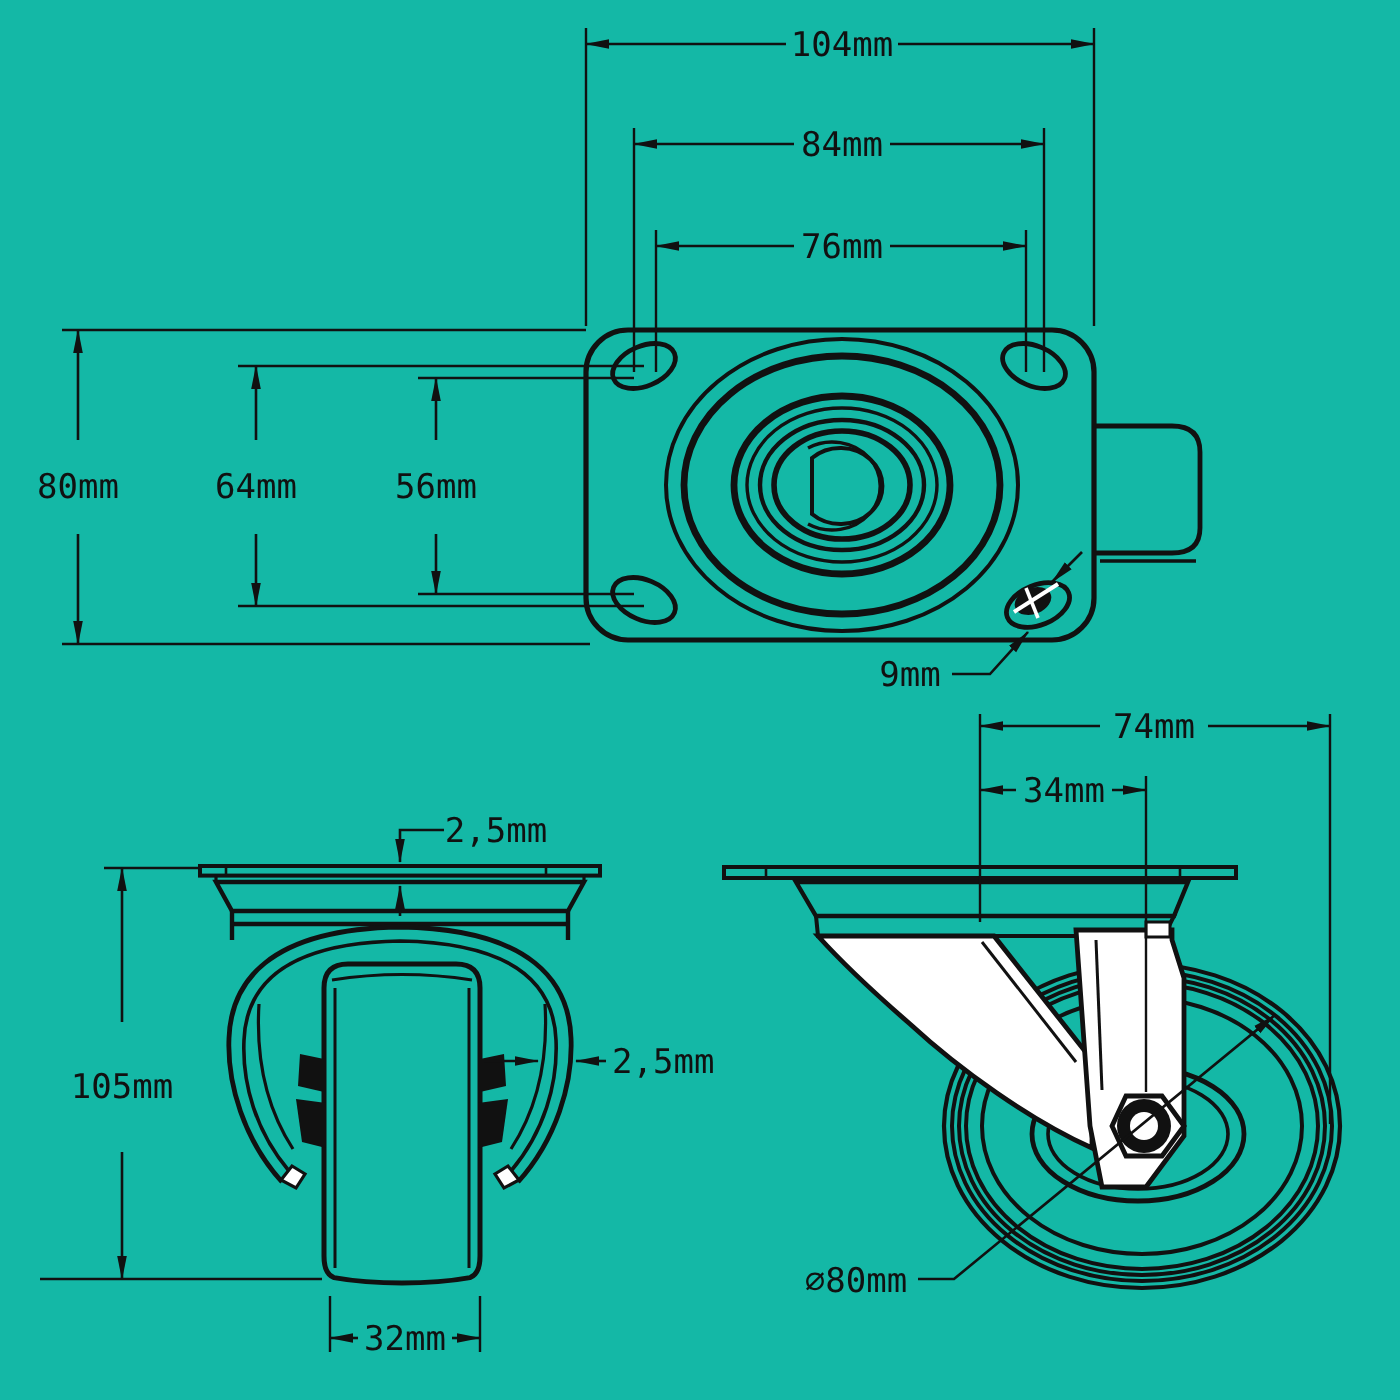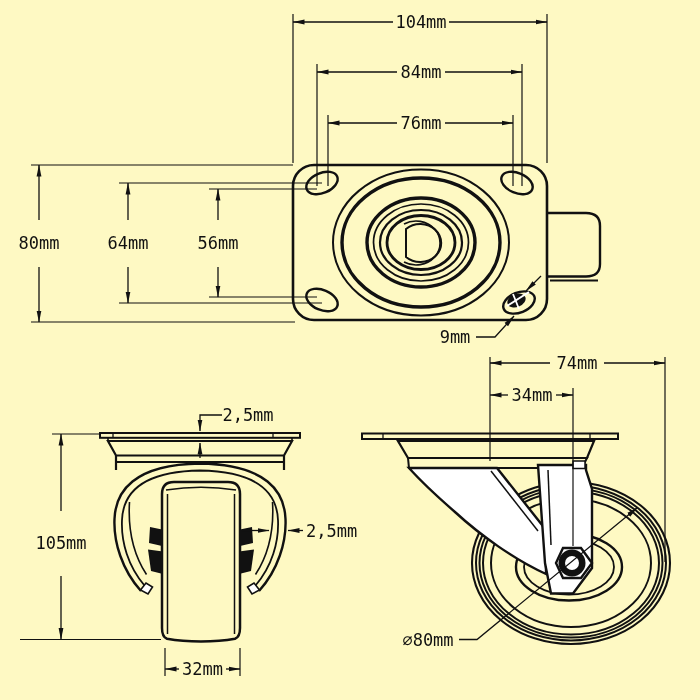--- a/index.html
+++ b/index.html
@@ -1,16 +1,16 @@
 <!DOCTYPE html>
 <html><head>
 <meta charset="utf-8">
 <style>
   html,body{margin:0;padding:0;background:#ffffff;}
-  #stage{position:relative;width:700px;height:700px;background:#fef9c3;overflow:hidden;}
+  #stage{position:relative;width:700px;height:700px;background:#14b8a6;overflow:hidden;}
   svg{position:absolute;left:0;top:0;}
   text{font-family:"DejaVu Sans Mono","DejaVu Sans","Liberation Mono",monospace;
        font-size:17px;fill:#111;}
   .obj{stroke:#111;fill:none;}
   .objf{stroke:#111;fill:#fff;}
   .dim{stroke:#111;stroke-width:1.3;fill:none;}
   .ext{stroke:#111;stroke-width:1.2;fill:none;}
   .blk{fill:#111;stroke:none;}
   .wht{stroke:#fff;fill:none;}
 </style>

